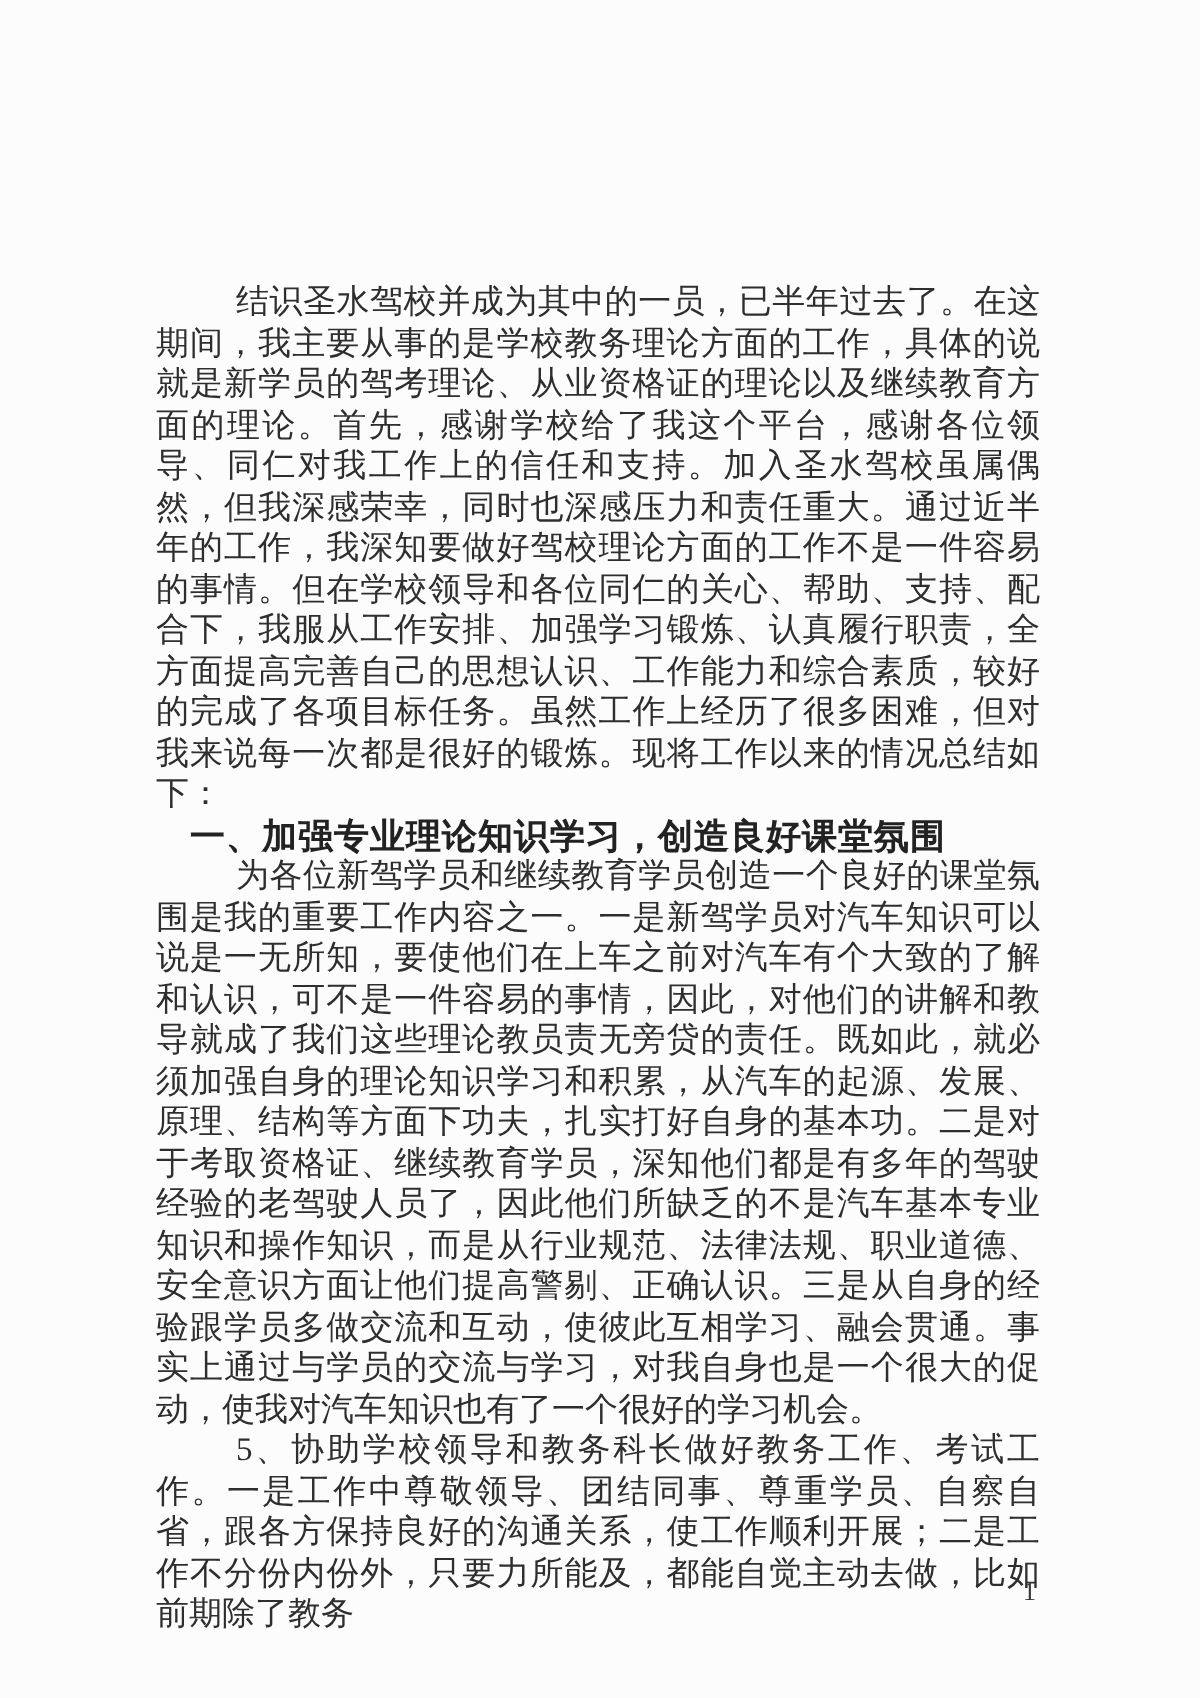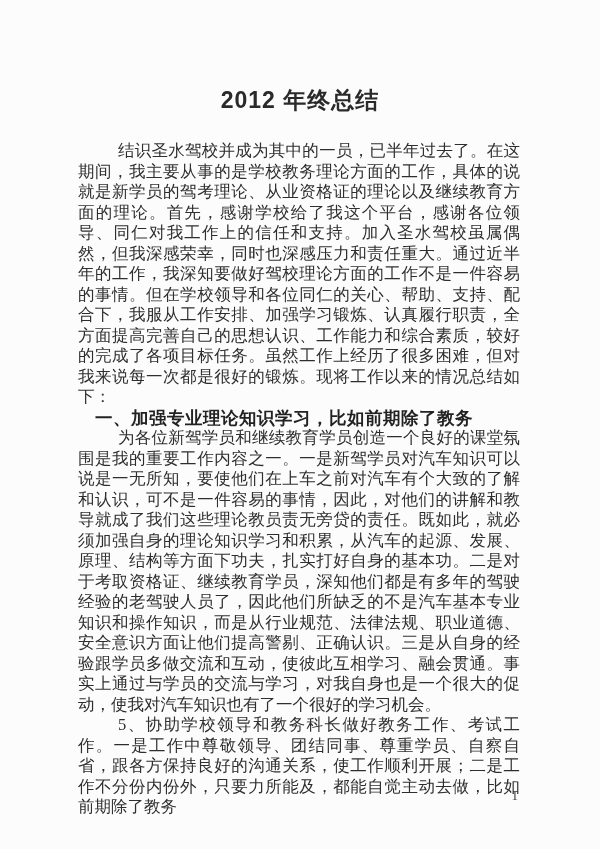--- a/index.html
+++ b/index.html
@@ -57,23 +57,22 @@
     right: 82px;
     font-family: "Liberation Serif", "DejaVu Serif", serif;
     font-size: 13px;
     color: #3a3a3a;
   }
 </style>
 </head>
 <body>
 
 <div class="page">
-  <h1 class="doc-title">2012 年终总结</h1>
 
   <div class="doc-body" id="doc-body">
       <p class="para">结识圣水驾校并成为其中的一员，已半年过去了。在这期间，我主要从事的是学校教务理论方面的工作，具体的说就是新学员的驾考理论、从业资格证的理论以及继续教育方面的理论。首先，感谢学校给了我这个平台，感谢各位领导、同仁对我工作上的信任和支持。加入圣水驾校虽属偶然，但我深感荣幸，同时也深感压力和责任重大。通过近半年的工作，我深知要做好驾校理论方面的工作不是一件容易的事情。但在学校领导和各位同仁的关心、帮助、支持、配合下，我服从工作安排、加强学习锻炼、认真履行职责，全方面提高完善自己的思想认识、工作能力和综合素质，较好的完成了各项目标任务。虽然工作上经历了很多困难，但对我来说每一次都是很好的锻炼。现将工作以来的情况总结如下：</p>
-      <h2 class="heading">一、加强专业理论知识学习，比如前期除了教务</h2>
+      <h2 class="heading">一、加强专业理论知识学习，创造良好课堂氛围</h2>
       <p class="para">为各位新驾学员和继续教育学员创造一个良好的课堂氛围是我的重要工作内容之一。一是新驾学员对汽车知识可以说是一无所知，要使他们在上车之前对汽车有个大致的了解和认识，可不是一件容易的事情，因此，对他们的讲解和教导就成了我们这些理论教员责无旁贷的责任。既如此，就必须加强自身的理论知识学习和积累，从汽车的起源、发展、原理、结构等方面下功夫，扎实打好自身的基本功。二是对于考取资格证、继续教育学员，深知他们都是有多年的驾驶经验的老驾驶人员了，因此他们所缺乏的不是汽车基本专业知识和操作知识，而是从行业规范、法律法规、职业道德、安全意识方面让他们提高警剔、正确认识。三是从自身的经验跟学员多做交流和互动，使彼此互相学习、融会贯通。事实上通过与学员的交流与学习，对我自身也是一个很大的促动，使我对汽车知识也有了一个很好的学习机会。</p>
       <p class="para">5、协助学校领导和教务科长做好教务工作、考试工作。一是工作中尊敬领导、团结同事、尊重学员、自察自省，跟各方保持良好的沟通关系，使工作顺利开展；二是工作不分份内份外，只要力所能及，都能自觉主动去做，比如前期除了教务</p>
     </div>
 
   <div class="page-number">1</div>
 </div>
 
 </body></html>

